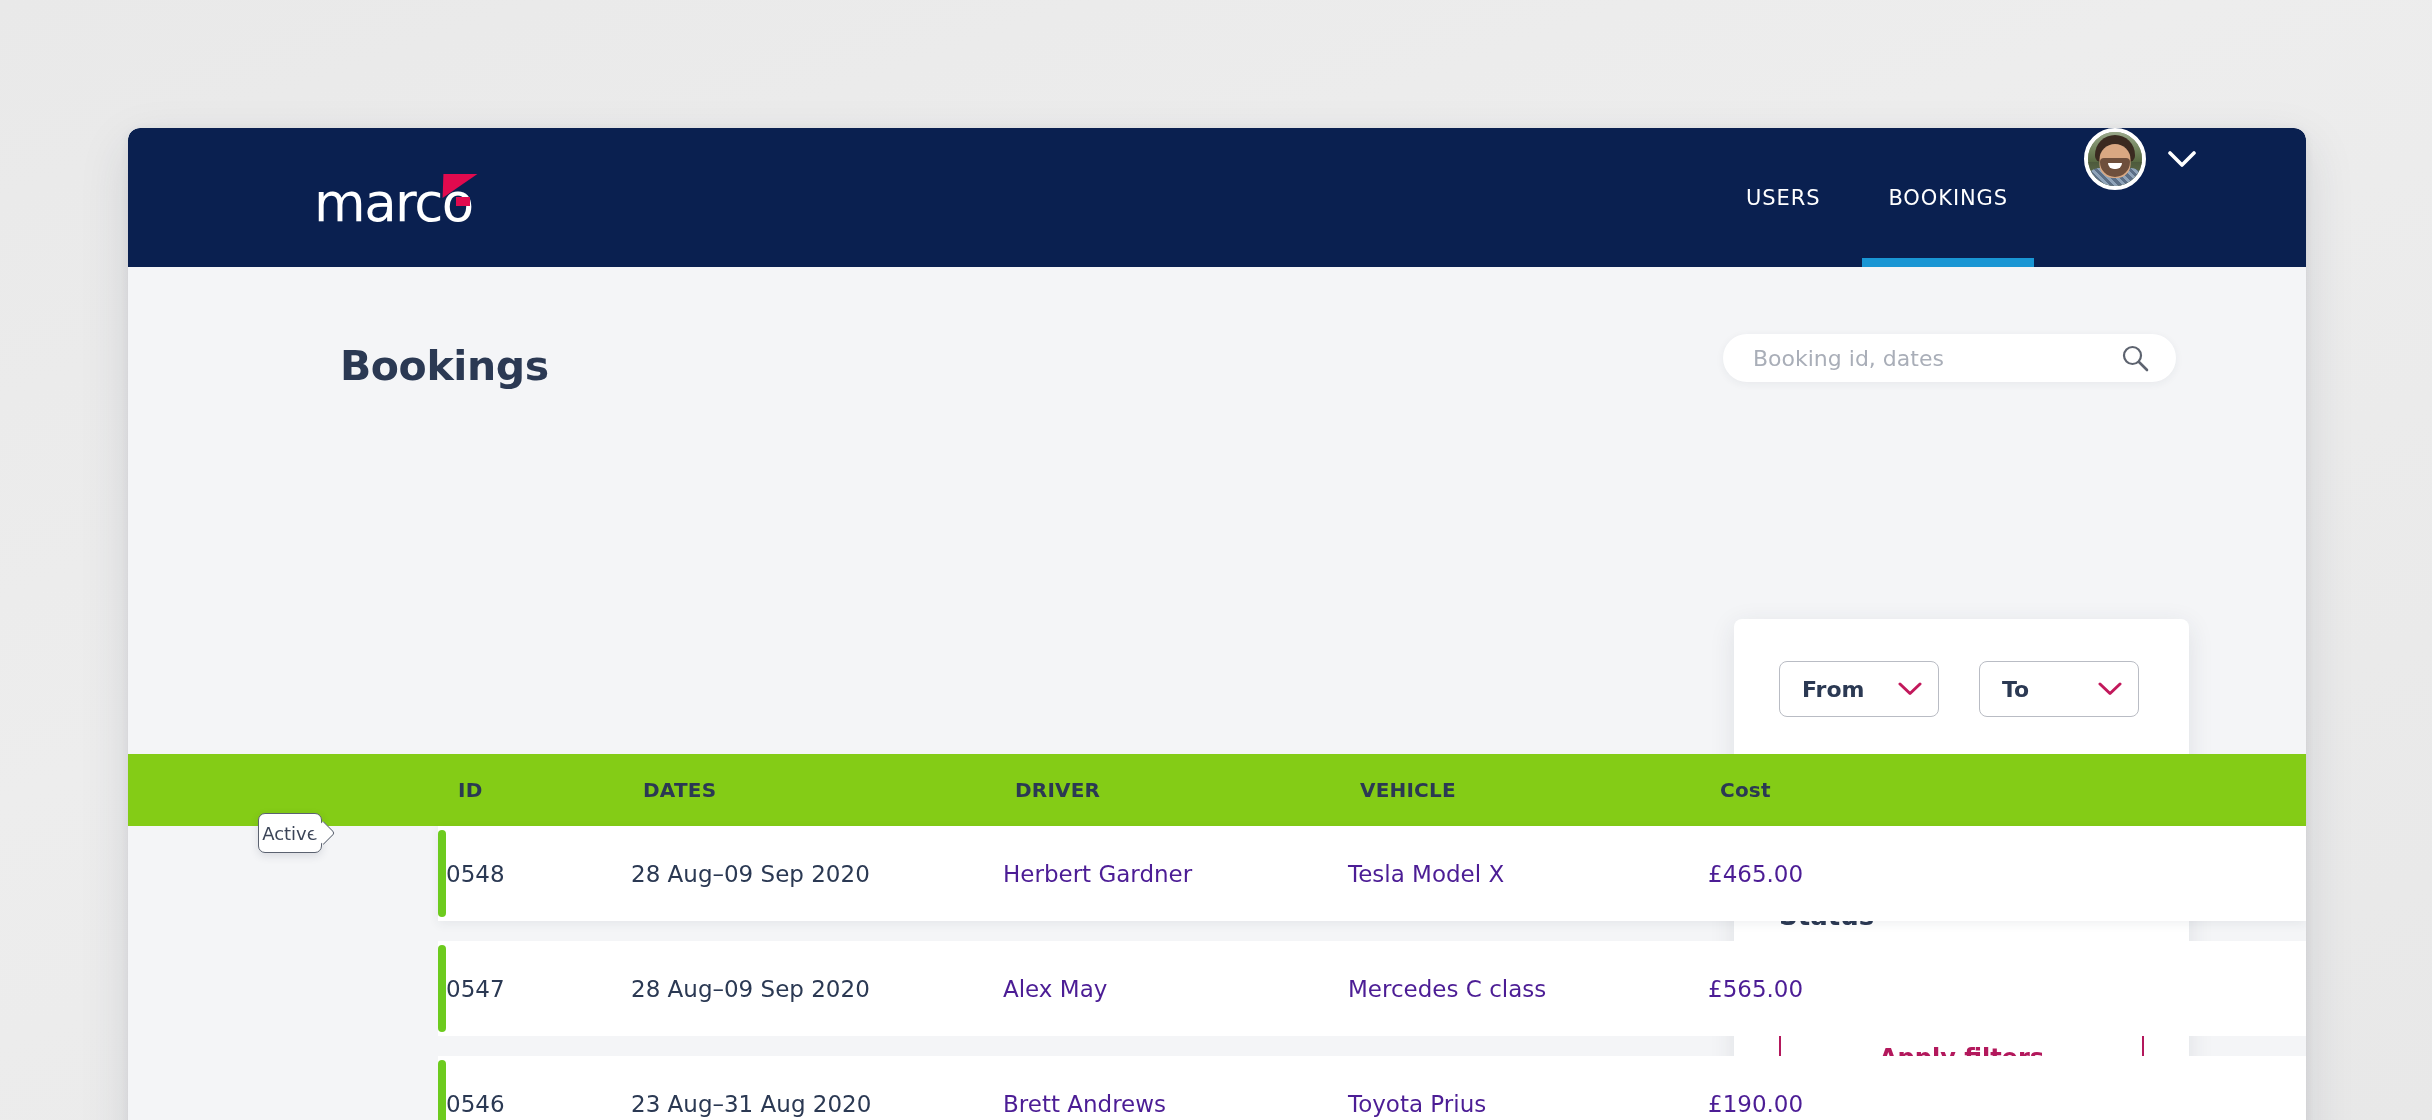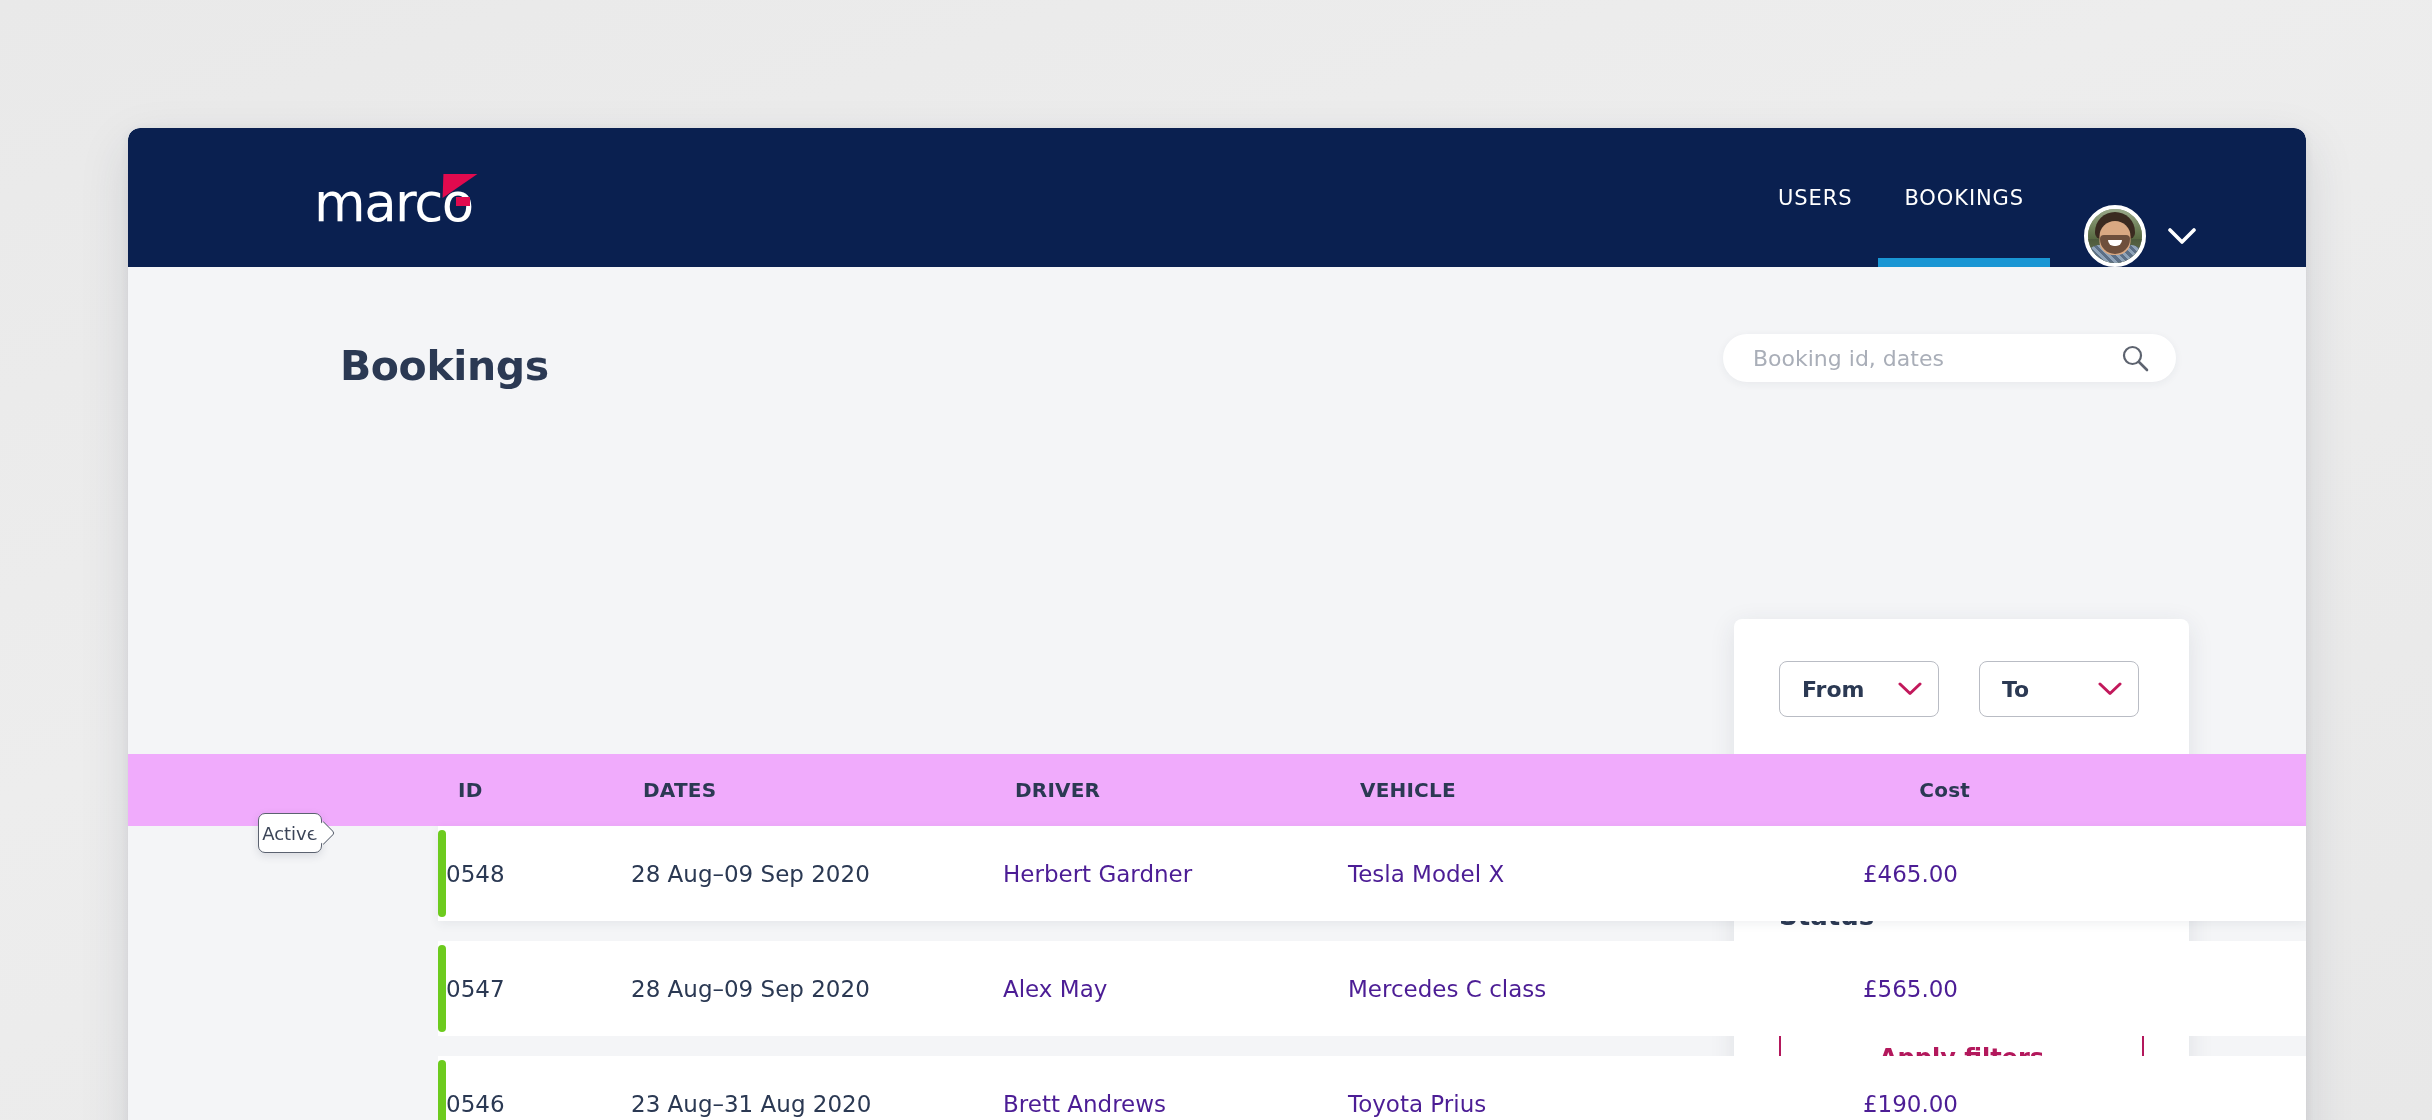--- a/index.html
+++ b/index.html
@@ -59,21 +59,21 @@
     position: absolute;
     right: 3px; top: 19px;
     width: 14px; height: 9px;
     background: #e10a4e;
   }
 
   .nav-right {
     position: absolute;
     right: 110px; top: 0;
     height: 139px;
-    display: flex; align-items: flex-end; gap: 0;
+    display: flex; align-items: flex-start; gap: 16px;
   }
   .nav-item {
     position: relative;
     height: 139px;
     display: flex; align-items: center; justify-content: center;
     padding: 0 26px;
     color: #ffffff;
     font-size: 21px;
     letter-spacing: 0.9px;
     font-weight: 400;
@@ -223,33 +223,33 @@
 
   
   .table-wrap {
     position: absolute;
     left: 0; top: 487px; right: 0; bottom: 0;
   }
   .table-head {
     display: flex; align-items: center;
     height: 72px;
     padding-left: 330px;
-    background: #f0abfc;
+    background: #84cc16;
   }
   .th {
     font-size: 20px; font-weight: 700;
     color: #2b3953;
     letter-spacing: 0.2px;
     font-family: "DejaVu Sans", sans-serif;
   }
   .col-id      { width: 185px; }
   .col-dates   { width: 372px; }
   .col-driver  { width: 345px; }
   .col-vehicle { width: 360px; }
-  .col-cost    { width: 250px; text-align: right; }
+  .col-cost    { width: 250px; }
 
   .rows { position: relative; }
   .row {
     position: relative;
     display: flex; align-items: center;
     height: 95px;
     margin-bottom: 20px;
     margin-left: 310px;
     margin-right: 0;
     background: #ffffff;

